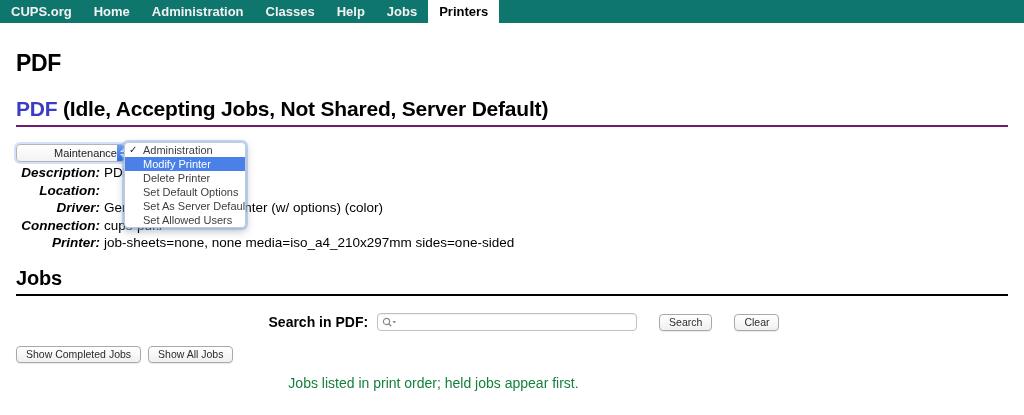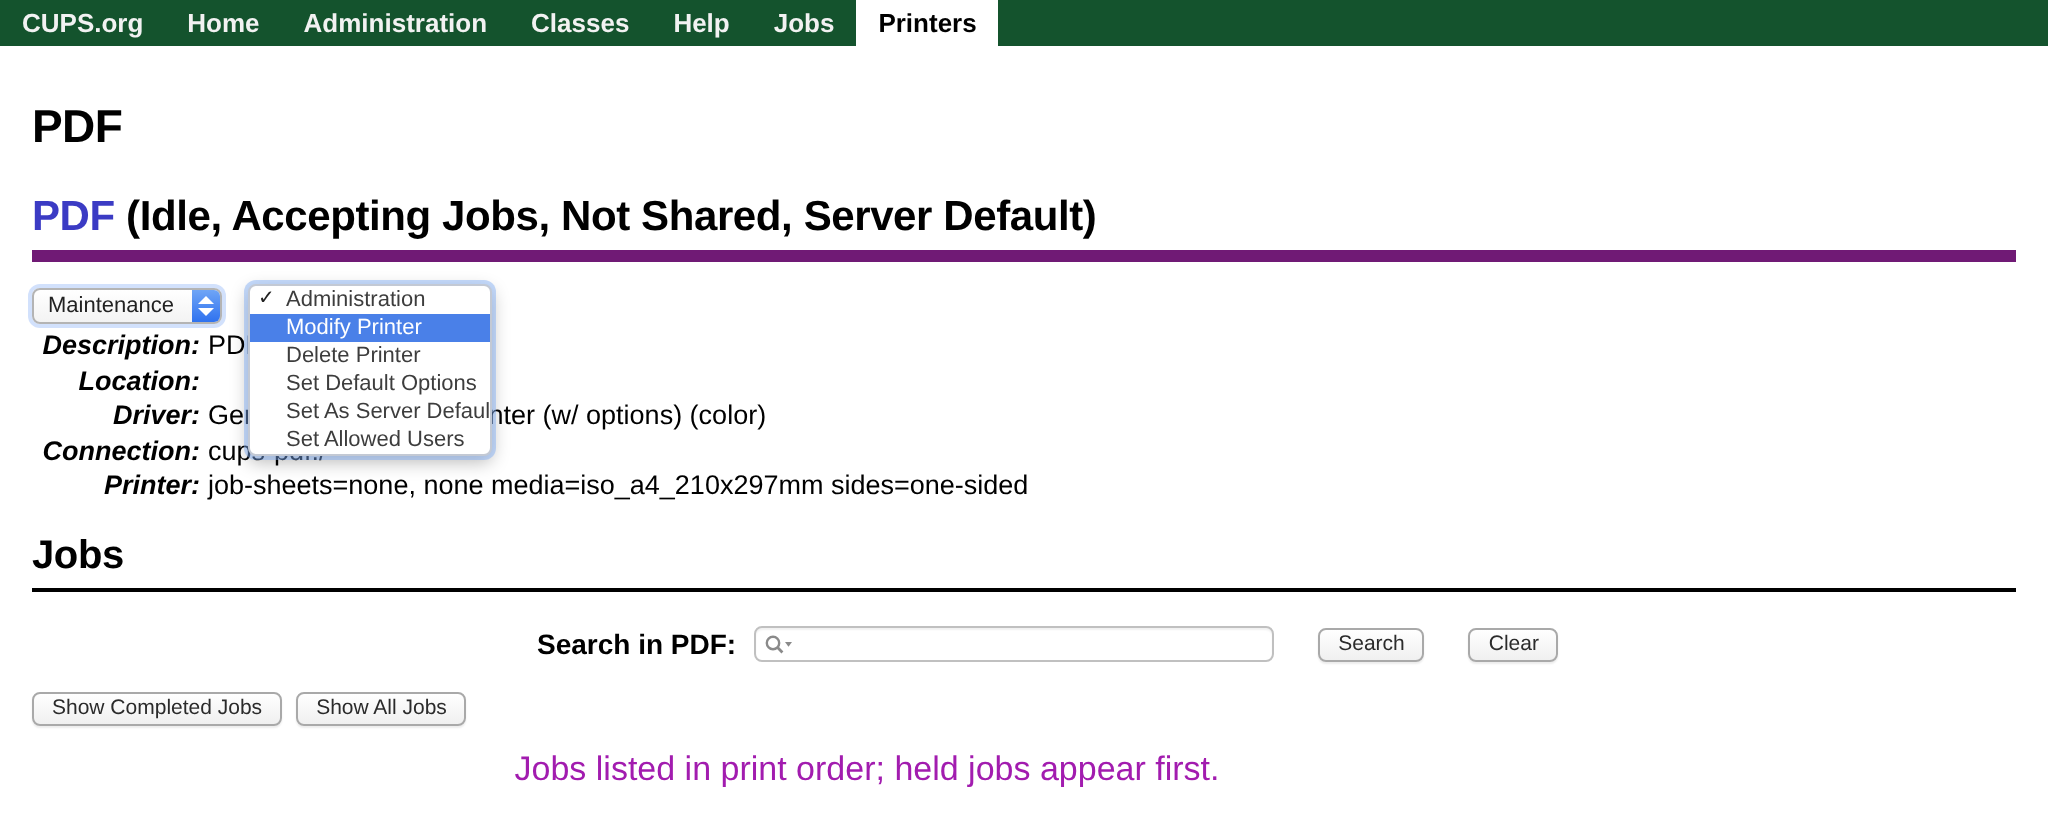--- a/index.html
+++ b/index.html
@@ -2,53 +2,54 @@
 <html><head>
 <meta charset="utf-8">
 <style>
   * { margin: 0; padding: 0; box-sizing: border-box; }
   html, body { width: 1024px; height: 415px; background: #ffffff; overflow: hidden; }
   body { font-family: "Liberation Sans", "DejaVu Sans", sans-serif; color: #000; position: relative; }
 
   
   .navbar {
     position: absolute; left: 0; top: 0; width: 1024px; height: 23px;
-    background: #14532d; display: flex; align-items: stretch;
+    background: #0f766e; display: flex; align-items: stretch;
   }
   .nav-tab {
     color: #f2f2f2; font-size: 13px; font-weight: bold; line-height: 23px;
     padding: 0 11px; cursor: pointer; white-space: nowrap;
   }
   .nav-tab.active { background: #ffffff; color: #000; }
 
   
   .page-title {
     position: absolute; left: 16px; top: 50px;
     font-size: 23px; font-weight: bold; letter-spacing: -0.3px;
   }
   .printer-heading {
     position: absolute; left: 16px; right: 16px; top: 97px;
     font-size: 21px; font-weight: bold;
-    border-bottom: 6px solid #701a75; padding-bottom: 4px; letter-spacing: -0.2px;
+    border-bottom: 2px solid #701a75; padding-bottom: 4px; letter-spacing: -0.2px;
   }
   .printer-heading a { color: #3b3bc4; text-decoration: none; cursor: pointer; }
 
   .jobs-heading {
     position: absolute; left: 16px; right: 16px; top: 267px;
     font-size: 20px; font-weight: bold;
     border-bottom: 2px solid #000; padding-bottom: 4px; letter-spacing: -0.2px;
   }
 
   
   .mt-select {
-    position: absolute; left: 16px; top: 144px; width: 95px; height: 18px;
+    position: absolute; left: 16px; top: 144px; width: 109px; height: 18px;
     background: linear-gradient(#ffffff, #f3f3f3);
     border: 1px solid #b4b4b4; border-radius: 4px;
     display: flex; align-items: center; cursor: pointer;
     box-shadow: 0 0 0 2px rgba(125,170,245,0.35);
+    padding-left: 30px;
   }
   .mt-select .sel-label { flex: 1; font-size: 11px; padding-left: 7px; color: #222; }
   .mt-select .stepper {
     width: 14px; height: 100%; background: linear-gradient(#6fa5f6, #2f72ef);
     border-radius: 0 3px 3px 0; position: relative;
   }
   .stepper .tri { position: absolute; left: 3px; width: 0; height: 0; border-left: 4px solid transparent; border-right: 4px solid transparent; }
   .stepper .tri.up { top: 3px; border-bottom: 4px solid #fff; }
   .stepper .tri.down { bottom: 3px; border-top: 4px solid #fff; }
 
@@ -95,21 +96,21 @@
     border: 1px solid #a9a9a9; border-radius: 4px; cursor: pointer;
     font-family: "Liberation Sans", sans-serif; line-height: 15px; white-space: nowrap;
     box-shadow: 0 1px 1px rgba(0,0,0,0.08);
   }
   .search-row .mac-btn { margin-left: 22px; }
 
   
   .bottom-buttons { position: absolute; left: 16px; top: 346px; display: flex; gap: 7px; }
   .print-note {
     position: absolute; left: 0; top: 375px; width: 867px;
-    text-align: center; font-size: 17px; color: #a21caf;
+    text-align: center; font-size: 14px; color: #15803d;
   }
 </style>
 </head>
 <body>
 
 <div class="navbar">
   <div class="nav-tab">CUPS.org</div>
   <div class="nav-tab">Home</div>
   <div class="nav-tab">Administration</div>
   <div class="nav-tab">Classes</div>

